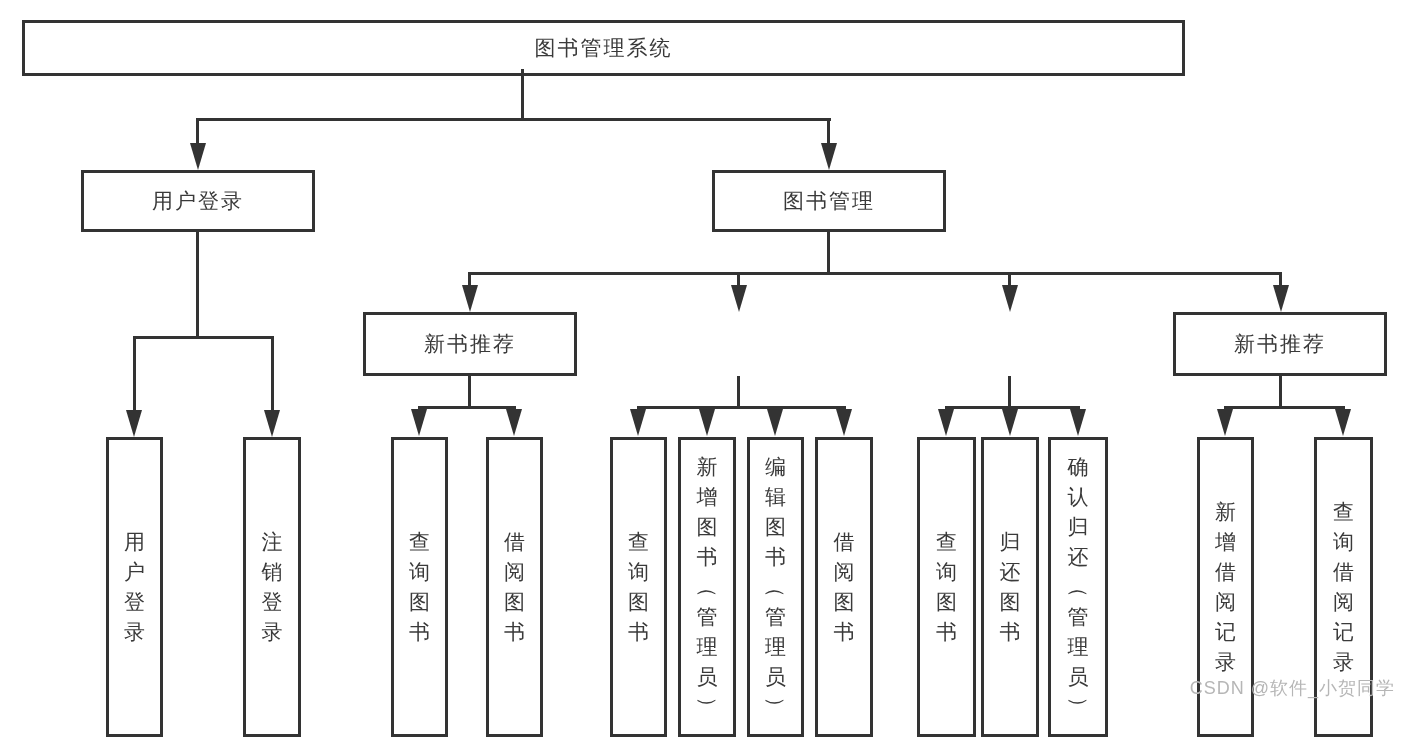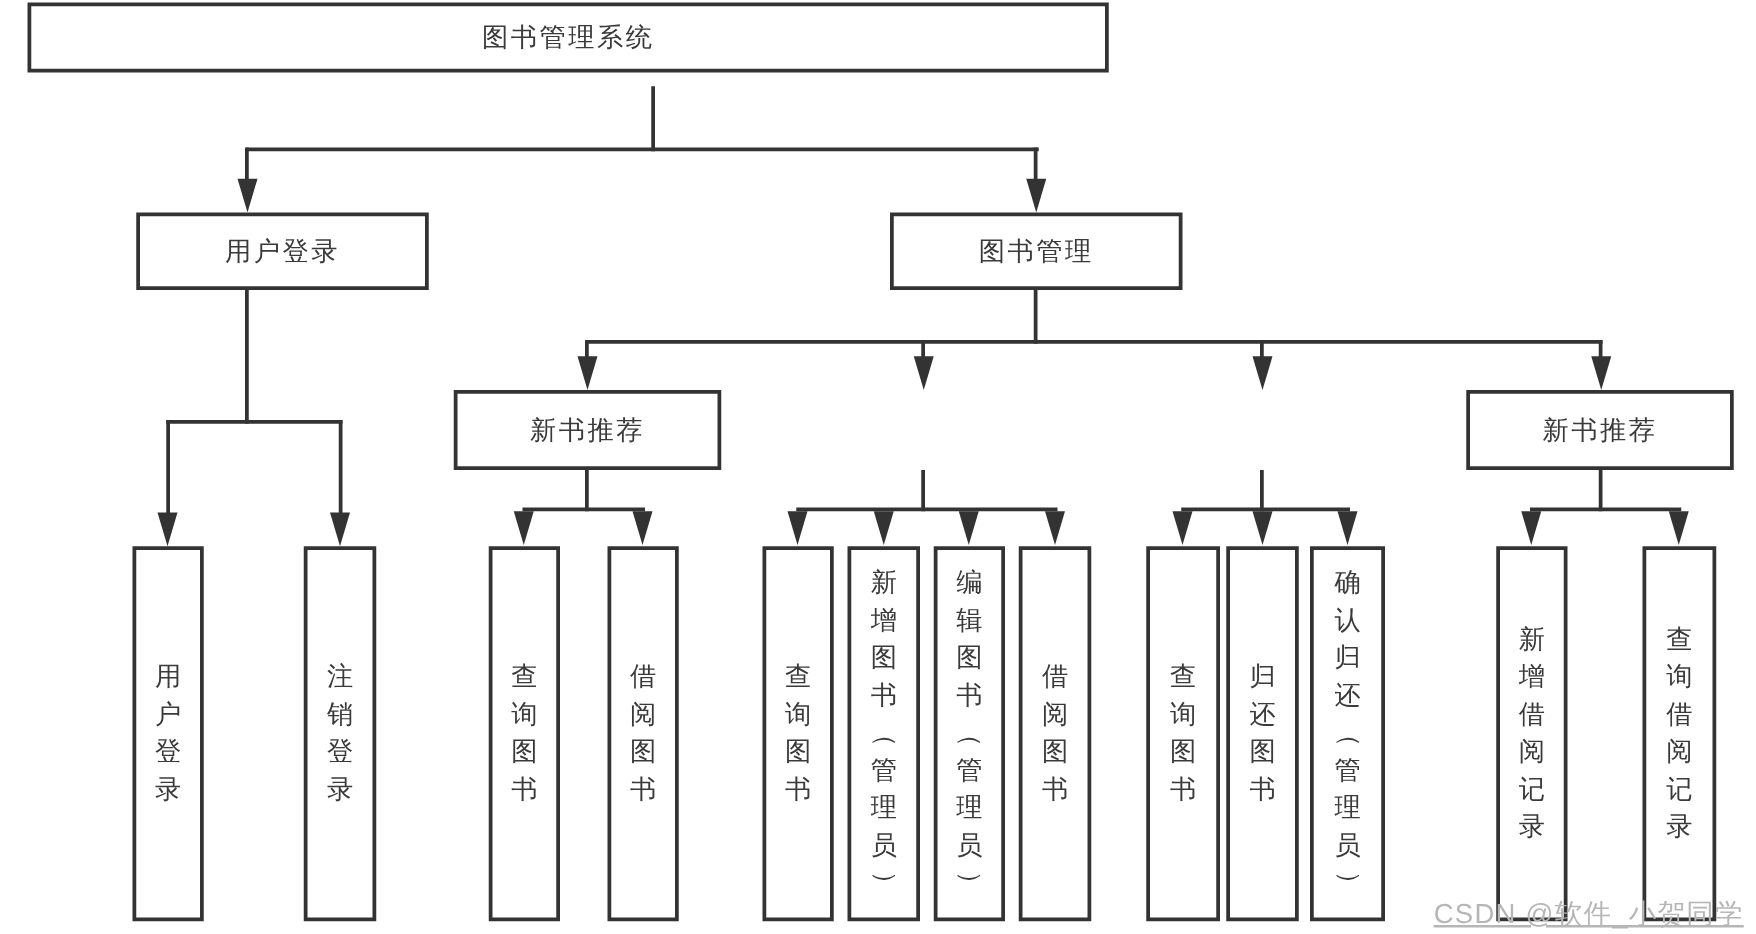--- a/index.html
+++ b/index.html
@@ -46,42 +46,41 @@
   
   .arrow{
     position:absolute;
     width:0;height:0;
     border-left:8px solid transparent;
     border-right:8px solid transparent;
     border-top:27px solid var(--line);
   }
   .watermark{
     position:absolute;
-    top:716px;right:10px;
-    font-size:22px;color:var(--wm);
+    top:676px;right:10px;
+    font-size:18px;color:var(--wm);
     letter-spacing:1px;
     white-space:nowrap;
-    text-decoration:underline;
   }
 </style>
 </head>
 <body>
 
 <div id="canvas">
 
-  <div class="hbox" style="left:22px;top:2px;width:865px;height:56px;">图书管理系统</div>
+  <div class="hbox" style="left:22px;top:20px;width:1163px;height:56px;">图书管理系统</div>
 
   <div class="vline" style="left:521px;top:69px;height:52px;"></div>
   <div class="hline" style="left:197px;top:118px;width:634px;"></div>
   <div class="vline" style="left:196px;top:118px;height:28px;"></div>
   <div class="vline" style="left:827px;top:118px;height:28px;"></div>
   <div class="arrow" style="left:190px;top:143px;"></div>
   <div class="arrow" style="left:821px;top:143px;"></div>
 
-  <div class="hbox" style="left:81px;top:170px;width:234px;height:62px;margin-left:28px;">用户登录</div>
+  <div class="hbox" style="left:81px;top:170px;width:234px;height:62px;">用户登录</div>
   <div class="hbox" style="left:712px;top:170px;width:234px;height:62px;">图书管理</div>
 
   <div class="vline" style="left:196px;top:232px;height:107px;"></div>
   <div class="hline" style="left:133px;top:336px;width:141px;"></div>
   <div class="vline" style="left:133px;top:336px;height:76px;"></div>
   <div class="vline" style="left:271px;top:336px;height:76px;"></div>
   <div class="arrow" style="left:126px;top:410px;"></div>
   <div class="arrow" style="left:264px;top:410px;"></div>
 
   <div class="vline" style="left:827px;top:232px;height:43px;"></div>

